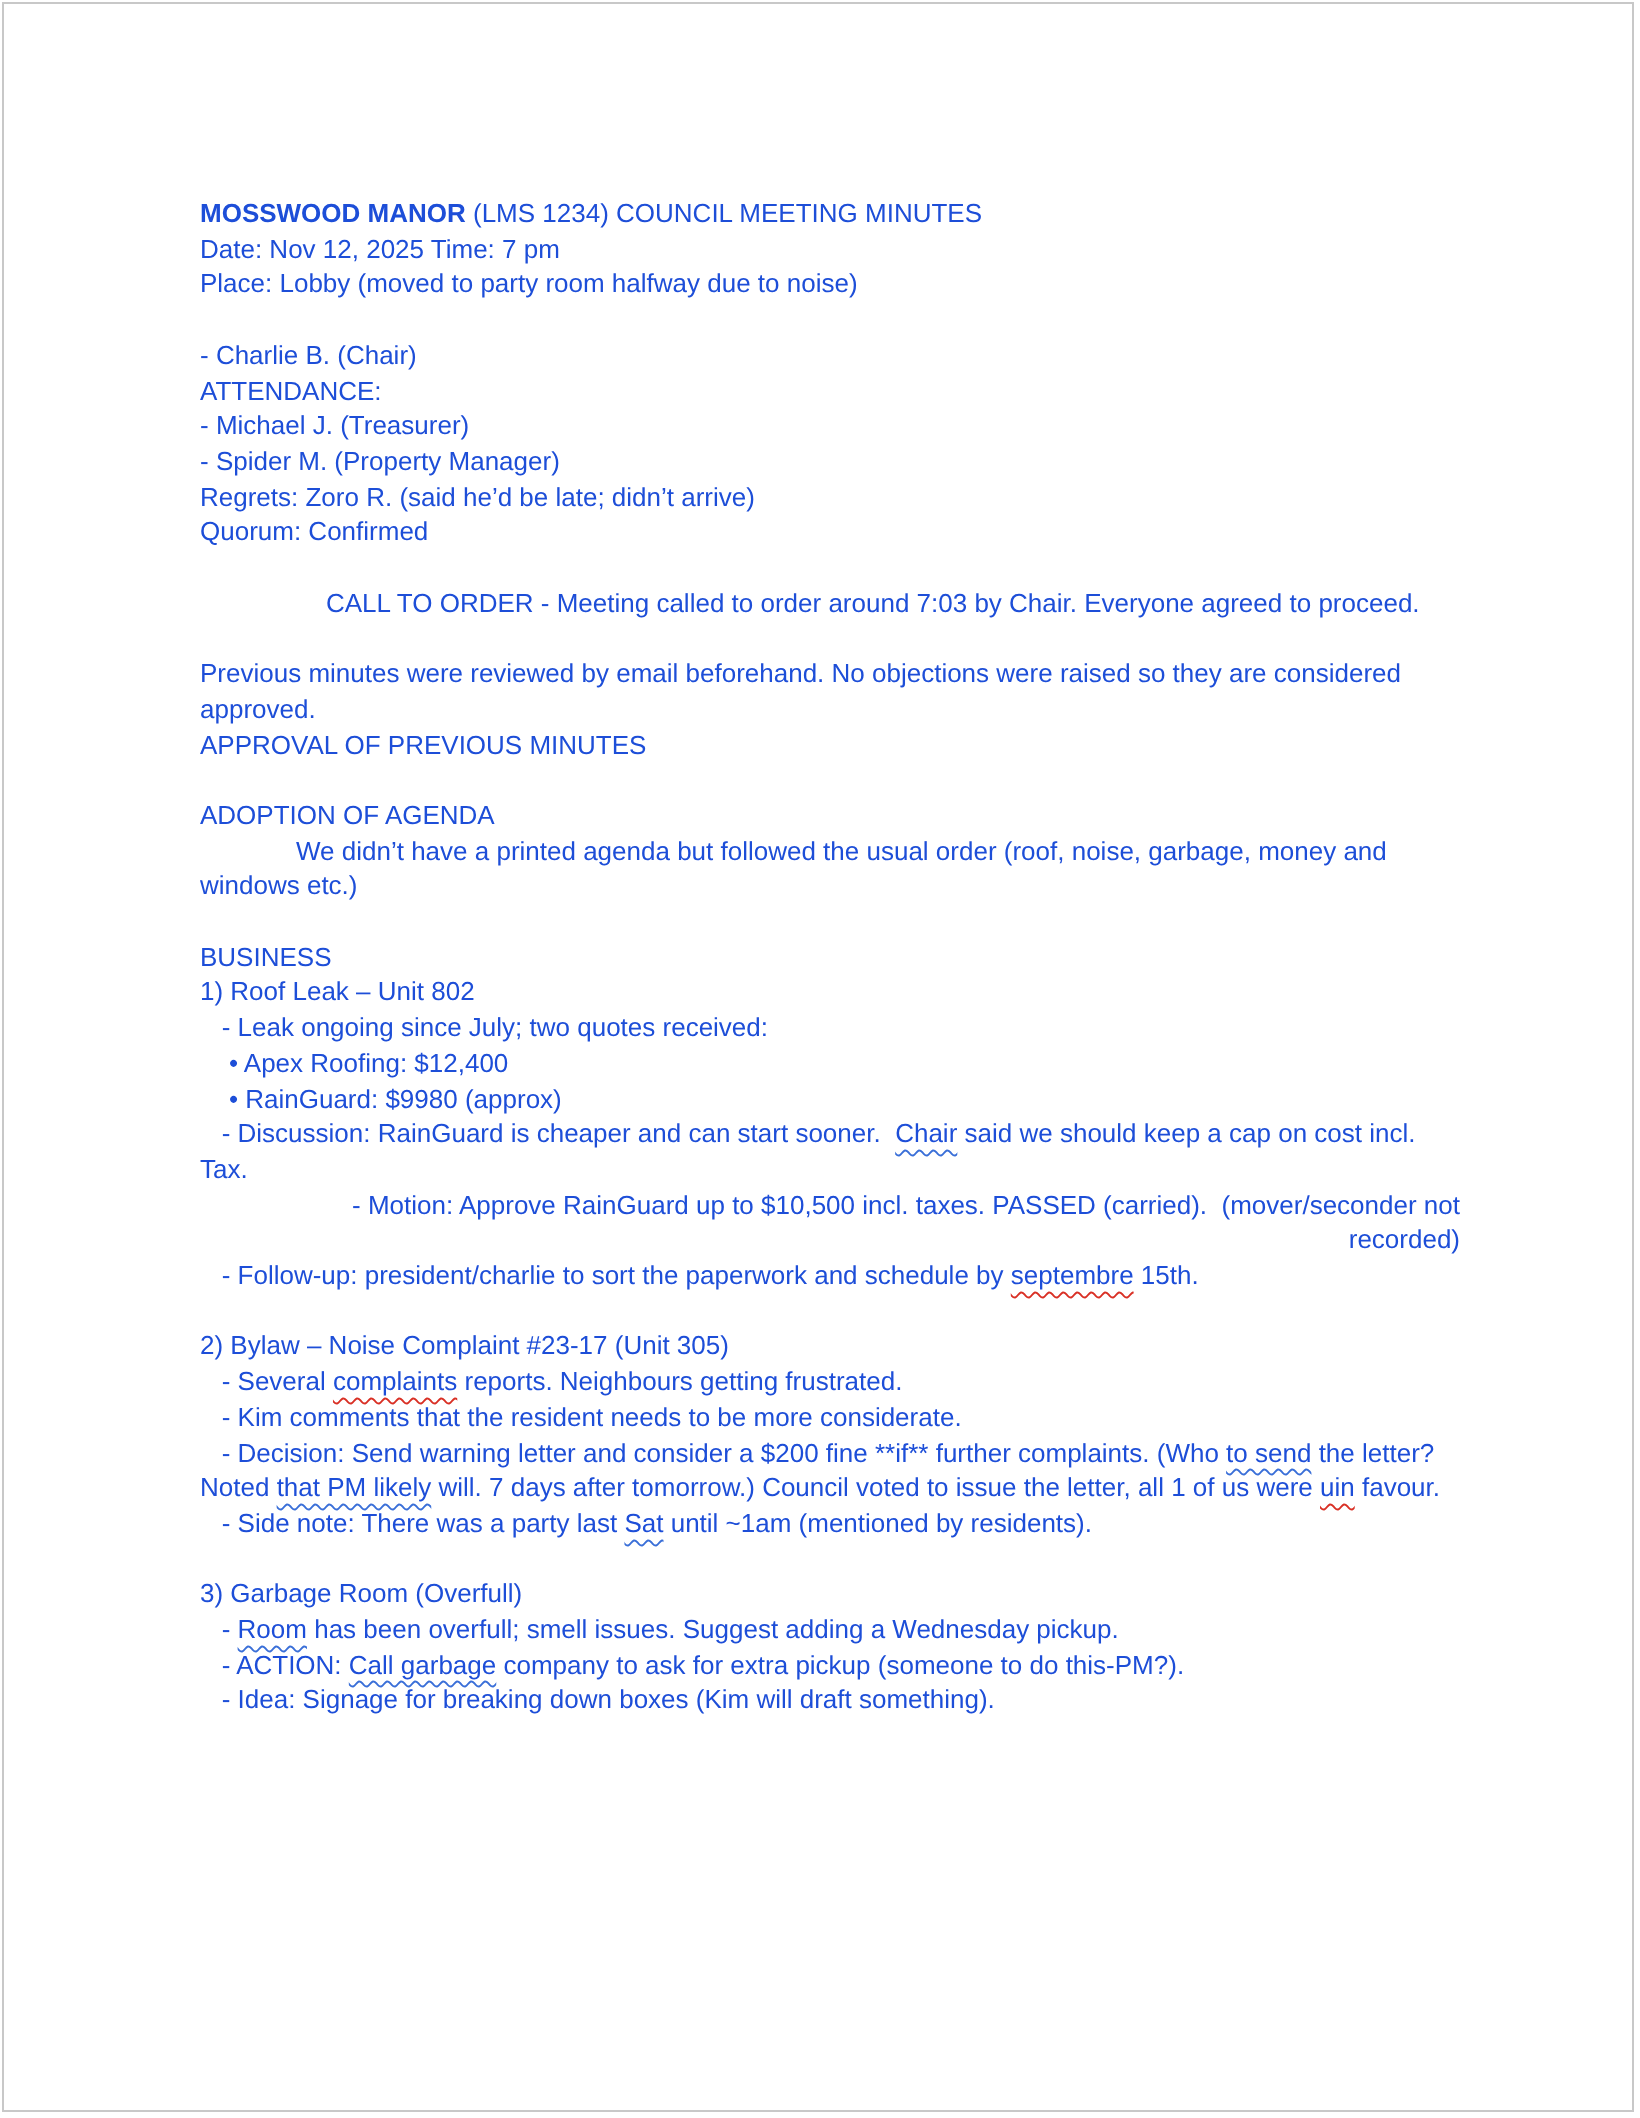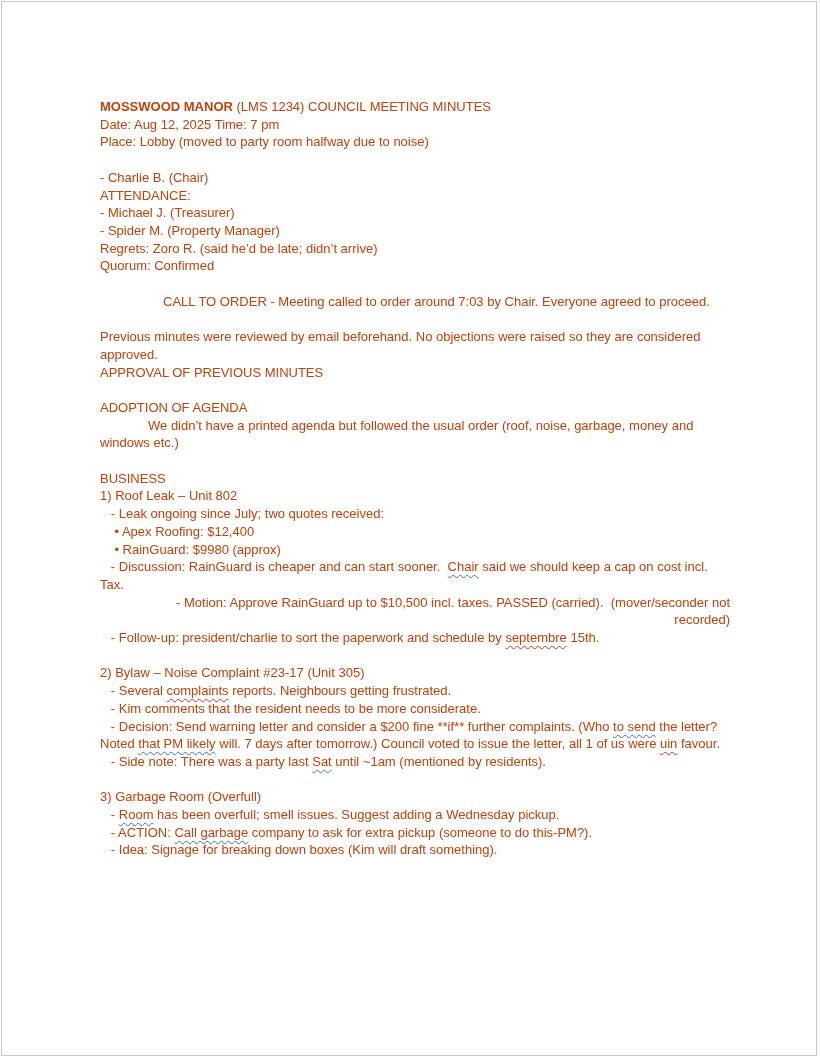--- a/index.html
+++ b/index.html
@@ -3,37 +3,37 @@
 <meta charset="utf-8">
 <style>
   html, body { margin:0; padding:0; background:#ffffff; }
   body { width:820px; height:1059px; position:relative; overflow:hidden; }
   .page {
     position:absolute; left:1px; top:1px; width:816px; height:1055px;
     border:1px solid #c8c8c8; background:#fff; box-sizing:border-box;
   }
   .doc {
     position:absolute; left:98px; top:96px; width:630px;
-    font-family:"Liberation Sans", sans-serif; font-size:13px; line-height:17.7px; color:#c2410c;
+    font-family:"Liberation Sans", sans-serif; font-size:13px; line-height:17.7px; color:#1d4ed8;
   }
   .ln { white-space:pre-wrap; min-height:17.7px; }
   .b { font-weight:bold; }
   .ind-call { padding-left:63px; }
   .ind-agenda { text-indent:48px; }
   .ind-motion { text-indent:58px;text-align:right; }
   .sp-red { text-decoration: underline wavy #d93025; text-decoration-thickness:1px; text-underline-offset:3px; }
   .sp-blue { text-decoration: underline wavy #3a6fd8; text-decoration-thickness:1px; text-underline-offset:3px; }
 </style>
 </head>
 <body>
 
 <div class="page">
   <div class="doc">
     <div class="ln"><span class="b">MOSSWOOD MANOR</span><span> (LMS 1234) COUNCIL MEETING MINUTES</span></div>
-    <div class="ln">Date: Aug 12, 2025 Time: 7 pm</div>
+    <div class="ln">Date: Nov 12, 2025 Time: 7 pm</div>
     <div class="ln">Place: Lobby (moved to party room halfway due to noise)</div>
     <div class="ln"></div>
 
     <div class="ln">- Charlie B. (Chair)</div>
     <div class="ln">ATTENDANCE:</div>
     <div class="ln">- Michael J. (Treasurer)</div>
     <div class="ln">- Spider M. (Property Manager)</div>
     <div class="ln">Regrets: Zoro R. (said he’d be late; didn’t arrive)</div>
     <div class="ln">Quorum: Confirmed</div>
     <div class="ln"></div>

